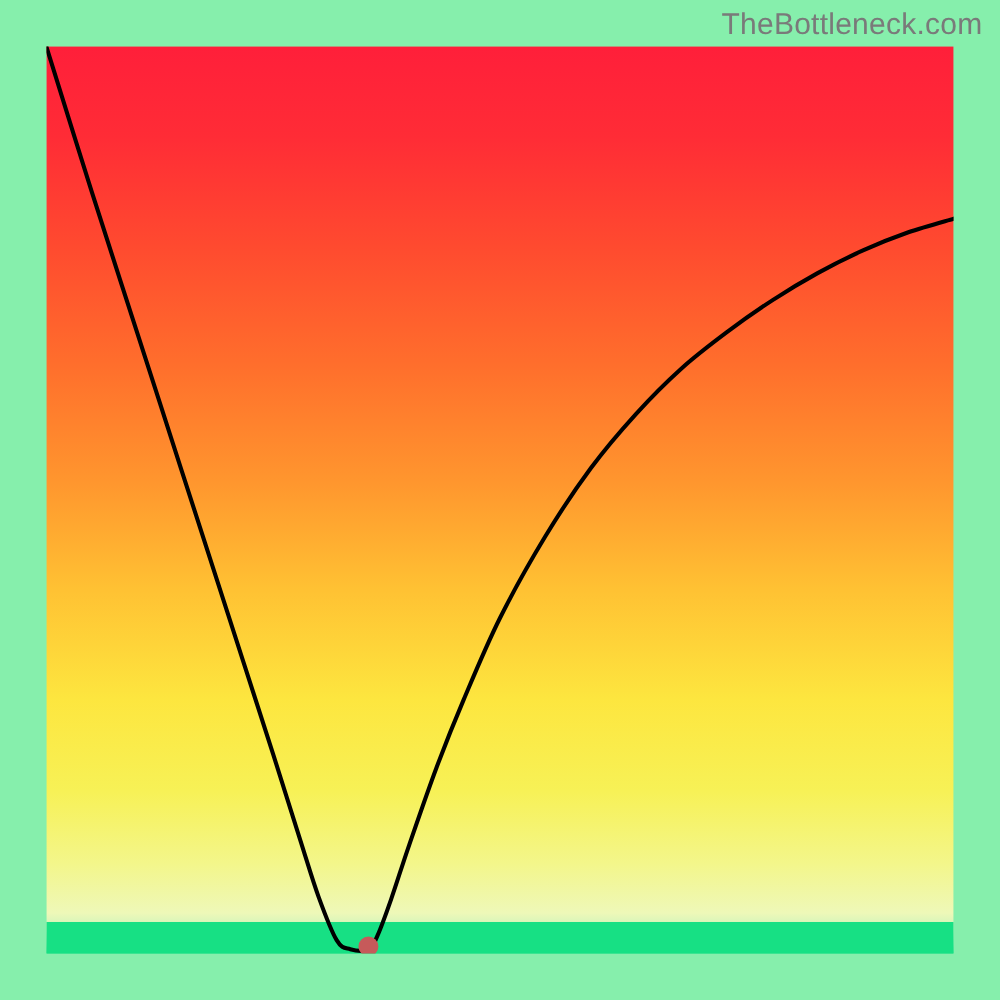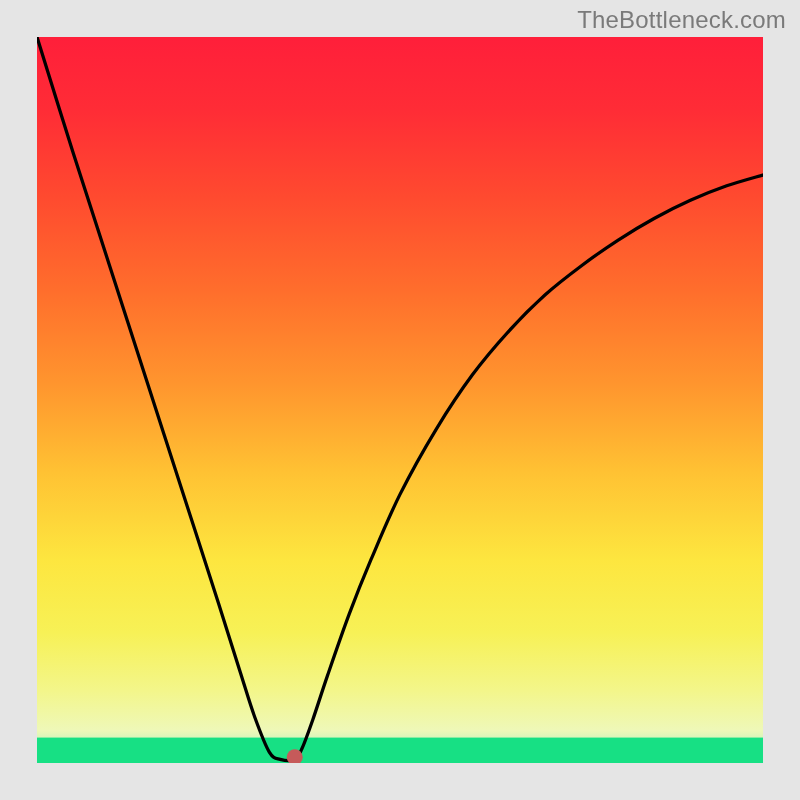--- a/index.html
+++ b/index.html
@@ -10,21 +10,21 @@
     overflow: hidden;
     background: #000;
     font-family: Arial, Helvetica, sans-serif;
   }
   .frame {
     position: absolute;
     left: 0;
     top: 0;
     width: 800px;
     height: 800px;
-    background: #e5e5e5;
+    background: #86efac;
   }
   .plot-area {
     position: absolute;
     left: 37px;
     top: 37px;
     width: 726px;
     height: 726px;
     overflow: hidden;
   }
   .watermark {

